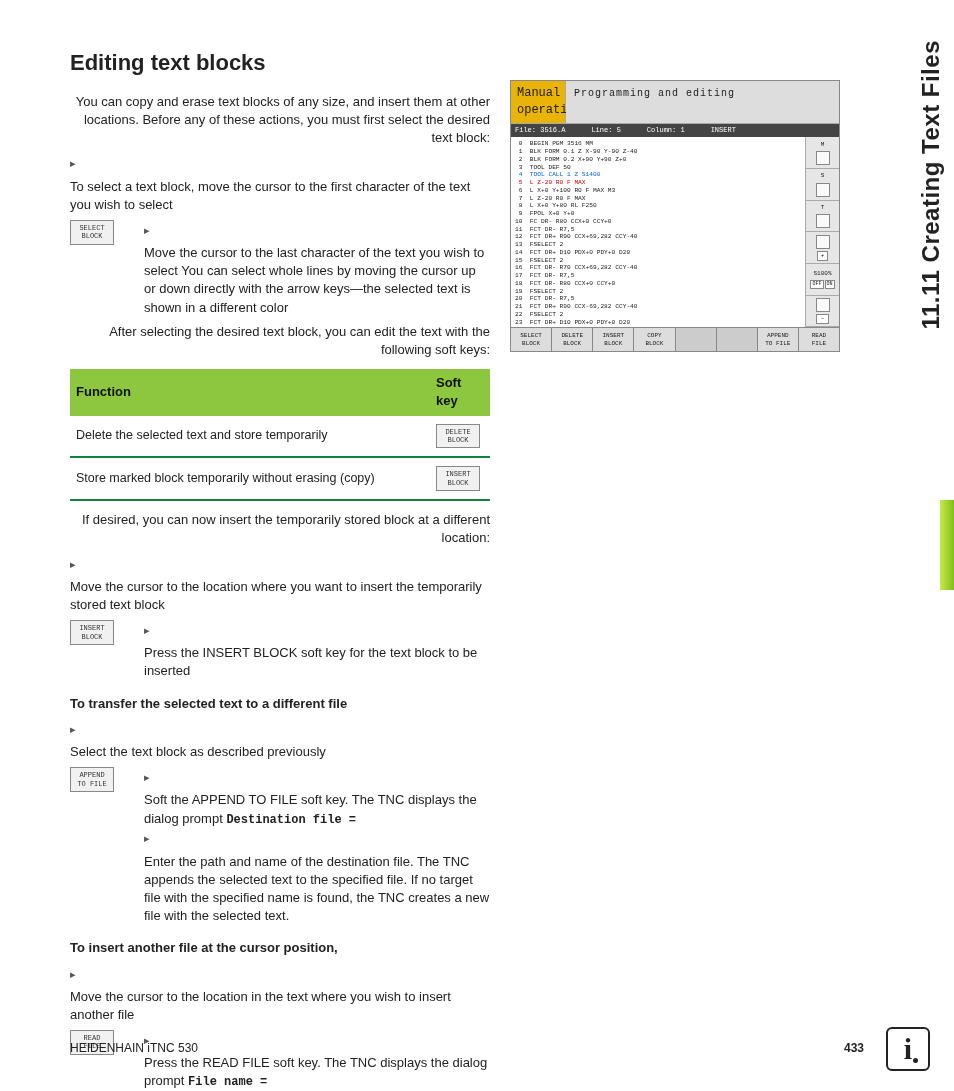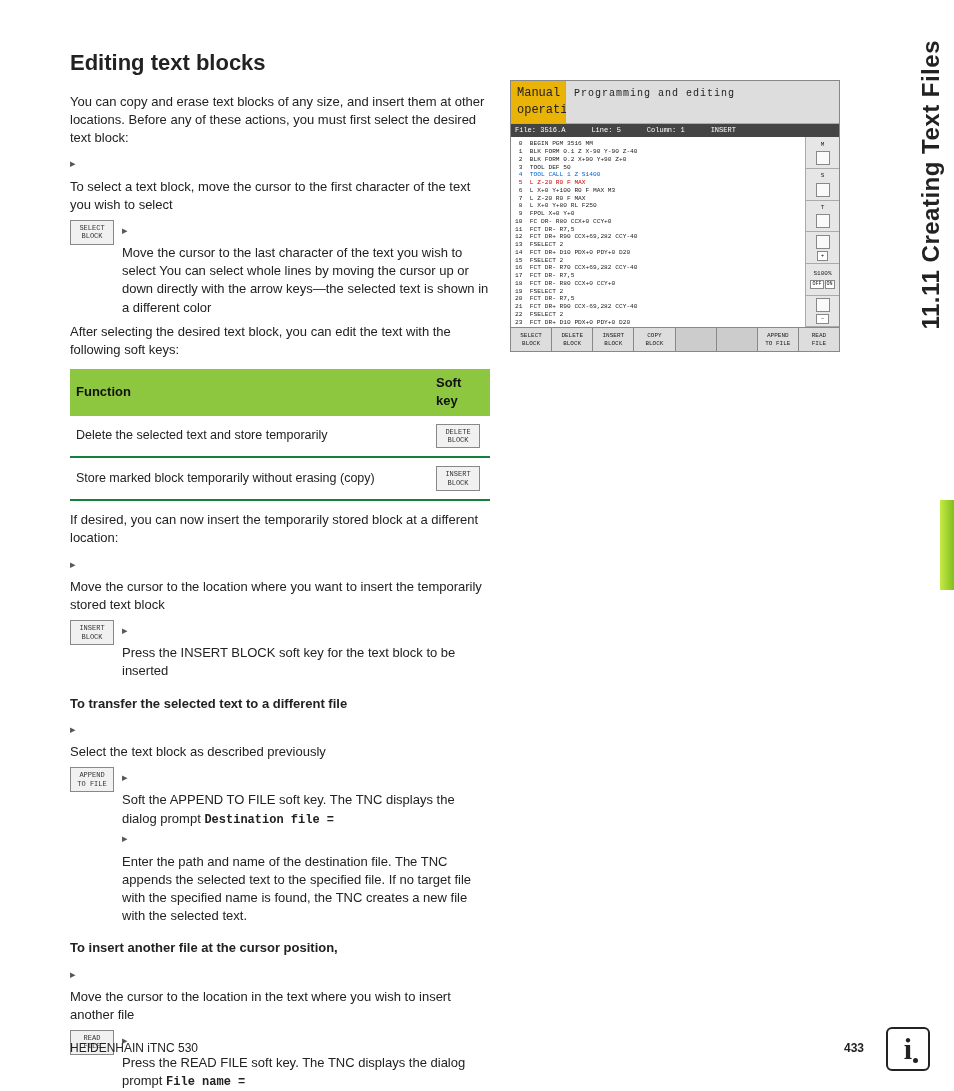--- a/index.html
+++ b/index.html
@@ -42,38 +42,38 @@
     gap: 20px;
   }
   .left-col {
     width: 420px;
   }
   .right-col {
     width: 330px;
     padding-top: 40px;
   }
   h2 { font-size: 22px; margin: 8px 0 14px 0; }
-  p { margin: 6px 0; }
+  p { margin: 6px 0; text-align: right; }
   .bullet {
     display: flex;
     gap: 6px;
     margin: 6px 0;
     flex-direction: column;
   }
   .bullet .mark::before {
     content: "▸";
     color: #555;
     font-size: 11px;
     position: relative;
     top: 1px;
   }
   .softkey-row {
     display: flex;
     align-items: flex-start;
-    gap: 8px;
+    gap: 30px;
     margin: 6px 0;
   }
   .softkey {
     border: 1px solid #888;
     background: #f1f1f1;
     font-family: "Courier New", monospace;
     font-size: 7px;
     text-align: center;
     padding: 3px 2px;
     width: 44px;

